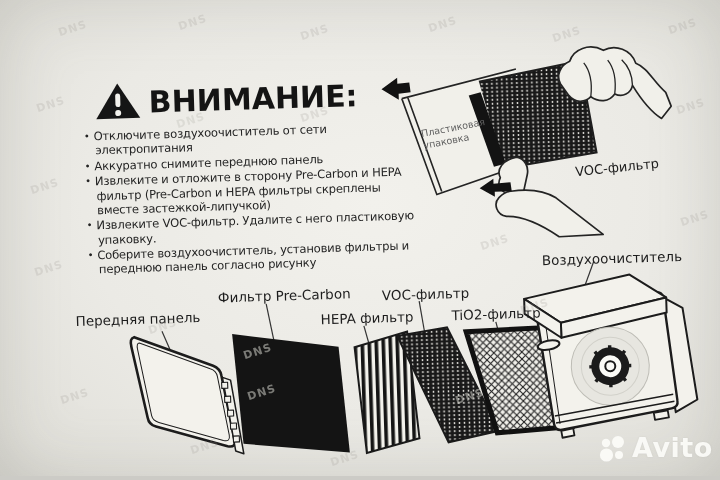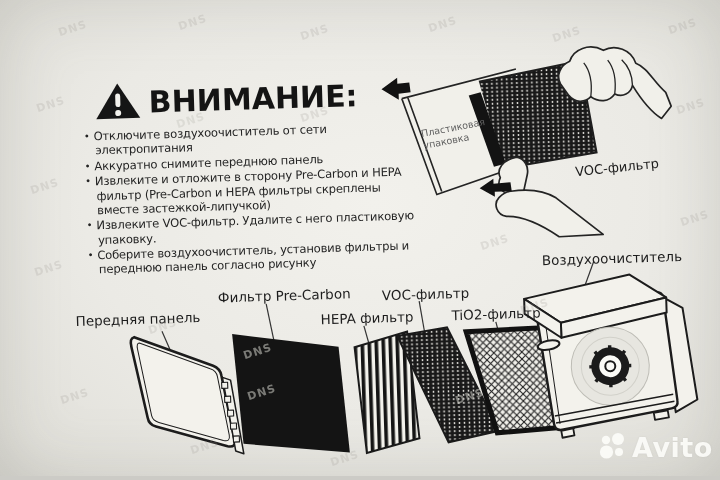--- a/index.html
+++ b/index.html
@@ -36,21 +36,21 @@
   .illu-top{position:absolute;left:368px;top:46px;}
   .illu-bottom{position:absolute;left:55px;top:252px;}
 
   
   .dns-layer{position:absolute;inset:0;pointer-events:none;}
   .dns{position:absolute;font-size:11px;font-weight:bold;letter-spacing:1px;
     color:rgba(148,146,138,0.20);transform:rotate(-18deg);}
   .dns.bright{color:rgba(205,205,198,0.55);}
 
   
-  .avito{position:absolute;left:598px;top:432px;display:flex;align-items:flex-start;gap:6px;}
+  .avito{position:absolute;left:598px;top:432px;display:flex;align-items:flex-end;gap:6px;}
   .avito-word{font-size:27px;font-weight:bold;color:rgba(251,251,248,0.95);letter-spacing:0.5px;
     text-shadow:0 0 2px rgba(130,130,120,0.15);}
 </style>
 </head>
 <body>
 
 <div class="photo">
 
   <div class="sheet">
 

